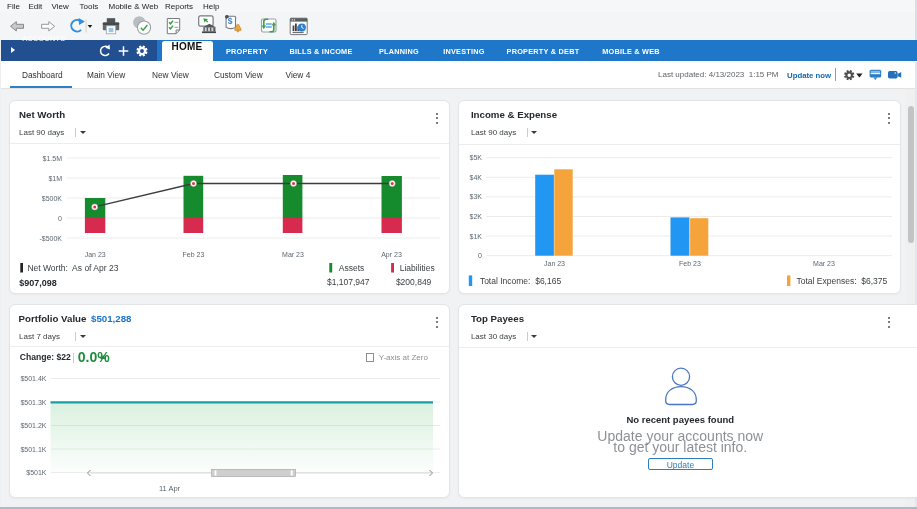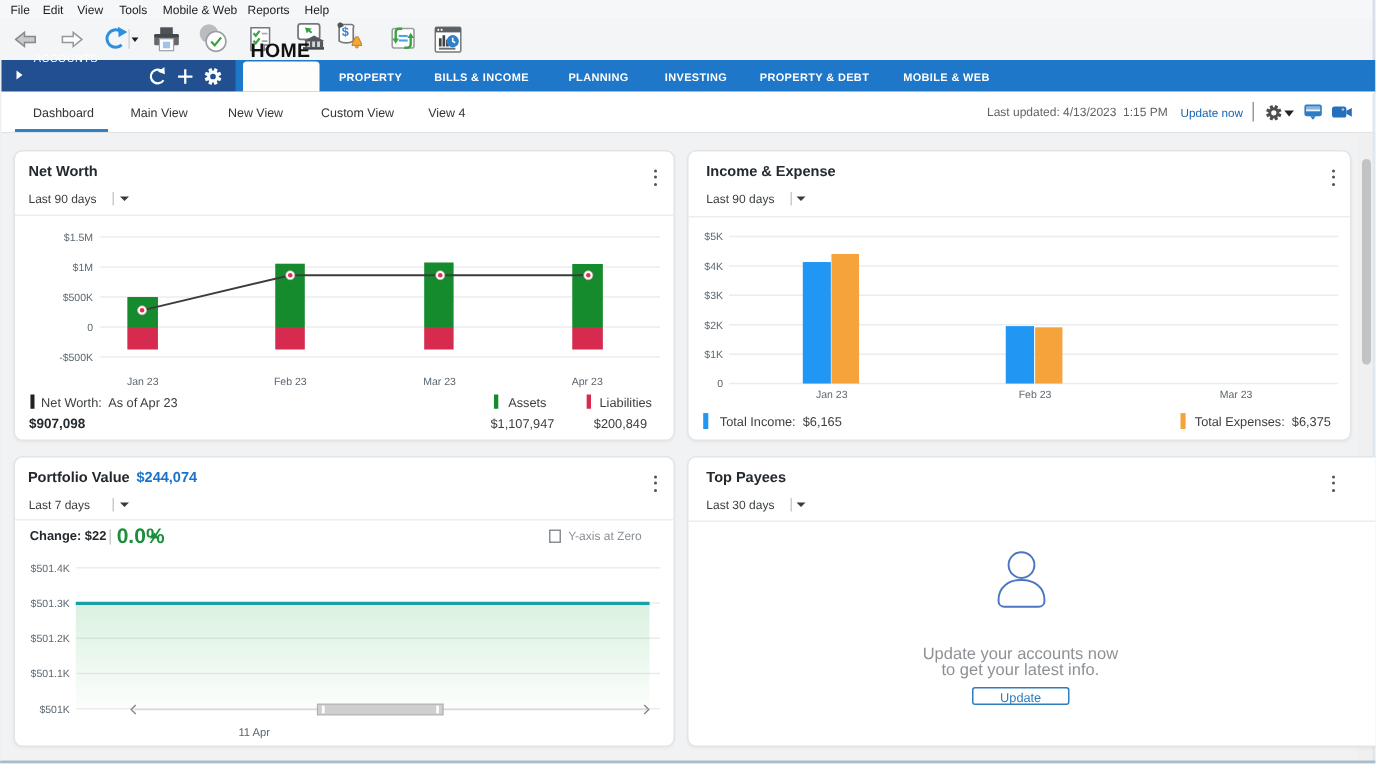--- a/index.html
+++ b/index.html
@@ -98,37 +98,37 @@
 <div class="abs" style="left:0;top:39.5px;width:156.5px;height:22px;background:#214f90"></div>
 <div class="abs" style="left:11px;top:47.2px;width:0;height:0;border-top:3.4px solid transparent;border-bottom:3.4px solid transparent;border-left:4.6px solid #fff"></div>
 <div class="abs" style="left:22.5px;top:27px;height:22px;line-height:23px;font-size:7.2px;font-weight:normal;color:#fff;letter-spacing:.3px">ACCOUNTS</div>
 <svg class="abs" style="left:96px;top:42.5px" width="58" height="16" viewBox="0 0 58 16">
 <path d="M12.2,4.5 A4.6,4.6 0 1 0 13,10.5" fill="none" stroke="#fff" stroke-width="1.5"></path>
 <path d="M13.6,1.6 L13.9,6.5 L9.3,4.8 Z" fill="#fff"></path>
 <path d="M27.5,3.2 V12.8 M22.7,8 H32.3" stroke="#fff" stroke-width="1.5"></path>
 <path transform="translate(46,8)" d="M3.89,0.31 L5.59,1.11 L4.74,3.17 L2.97,2.53 L2.53,2.97 L3.17,4.74 L1.11,5.59 L0.31,3.89 L-0.31,3.89 L-1.11,5.59 L-3.17,4.74 L-2.53,2.97 L-2.97,2.53 L-4.74,3.17 L-5.59,1.11 L-3.89,0.31 L-3.89,-0.31 L-5.59,-1.11 L-4.74,-3.17 L-2.97,-2.53 L-2.53,-2.97 L-3.17,-4.74 L-1.11,-5.59 L-0.31,-3.89 L0.31,-3.89 L1.11,-5.59 L3.17,-4.74 L2.53,-2.97 L2.97,-2.53 L4.74,-3.17 L5.59,-1.11 L3.89,-0.31 Z M1.90,0 A1.90,1.90 0 1 0 -1.90,0 A1.90,1.90 0 1 0 1.90,0 Z" fill="#fff" fill-rule="evenodd"></path>
 </svg>
 <div class="abs" style="left:161.5px;top:41.3px;width:51px;height:20.2px;background:#fdfdfb;border-radius:2.5px 2.5px 0 0"></div>
-<div class="navitem" style="left:161.5px;top:24px;height:20px;line-height:20px;width:51px;color:#111;font-size:13px">HOME</div>
+<div class="navitem" style="left:161.5px;top:37px;height:20px;line-height:20px;width:51px;color:#111;font-size:10px">HOME</div>
 <div class="navitem" style="left:216px;width:62px">PROPERTY</div>
 <div class="navitem" style="left:282px;width:78px">BILLS &amp; INCOME</div>
 <div class="navitem" style="left:364px;width:70px">PLANNING</div>
 <div class="navitem" style="left:436px;width:56px">INVESTING</div>
 <div class="navitem" style="left:500px;width:86px">PROPERTY &amp; DEBT</div>
 <div class="navitem" style="left:592px;width:78px">MOBILE &amp; WEB</div>
 
 <div class="abs" style="left:0;top:61px;width:917px;height:28px;background:#fff;border-bottom:1px solid #e2e2e2"></div>
 <div class="tabitem" style="left:22px">Dashboard</div>
 <div class="tabitem" style="left:87px">Main View</div>
 <div class="tabitem" style="left:152px">New View</div>
 <div class="tabitem" style="left:214px">Custom View</div>
 <div class="tabitem" style="left:285.5px">View 4</div>
 <div class="abs" style="left:10.4px;top:86px;width:62px;height:2.4px;background:#2f80c4"></div>
 <div class="abs" style="left:658px;top:70.3px;font-size:8px;color:#5f6368;line-height:9px">Last updated: 4/13/2023&nbsp; 1:15 PM</div>
-<div class="abs" style="left:787px;top:70.5px;font-size:7.8px;font-weight:normal;color:#1566b0;line-height:9px">Update now</div>
+<div class="abs" style="left:787px;top:70.5px;font-size:7.8px;font-weight:bold;color:#1566b0;line-height:9px">Update now</div>
 <div class="abs" style="left:835px;top:67.5px;width:1px;height:13px;background:#9a9a9a"></div>
 <svg class="abs" style="left:840px;top:64px" width="70" height="22" viewBox="0 0 70 22">
 <path transform="translate(9.2,11.2) scale(.92)" d="M3.89,0.31 L5.59,1.11 L4.74,3.17 L2.97,2.53 L2.53,2.97 L3.17,4.74 L1.11,5.59 L0.31,3.89 L-0.31,3.89 L-1.11,5.59 L-3.17,4.74 L-2.53,2.97 L-2.97,2.53 L-4.74,3.17 L-5.59,1.11 L-3.89,0.31 L-3.89,-0.31 L-5.59,-1.11 L-4.74,-3.17 L-2.97,-2.53 L-2.53,-2.97 L-3.17,-4.74 L-1.11,-5.59 L-0.31,-3.89 L0.31,-3.89 L1.11,-5.59 L3.17,-4.74 L2.53,-2.97 L2.97,-2.53 L4.74,-3.17 L5.59,-1.11 L3.89,-0.31 Z M1.90,0 A1.90,1.90 0 1 0 -1.90,0 A1.90,1.90 0 1 0 1.90,0 Z" fill="#4e4e4e" fill-rule="evenodd"></path>
 <path d="M16.2,9.6 h6.4 l-3.2,4 Z" fill="#222"></path>
 <rect x="29.6" y="5.7" width="11.6" height="7.8" rx="1.5" fill="#2e7cc3"></rect>
 <rect x="30.7" y="6.8" width="9.4" height="2.6" fill="#85b7e2"></rect>
 <rect x="30.7" y="9" width="9.4" height="1.2" fill="#eaf2fa"></rect>
 <path d="M33.4,13.5 h3.8 l-1.9,2.4 Z" fill="#2e7cc3"></path>
 <rect x="48" y="7" width="9.6" height="7.4" rx="1.7" fill="#2470ba"></rect>
 <path d="M57.6,9.9 l3.6,-1.9 v5.8 l-3.6,-1.9 Z" fill="#2470ba"></path>
@@ -250,21 +250,21 @@
 </g>
 <rect x="9.8" y="130.4" width="3.4" height="10.6" fill="#2196f3"></rect>
 <text x="20.9" y="139" font-family="Liberation Sans" font-size="8.5" fill="#3c4043">Total Income:&nbsp; $6,165</text>
 <rect x="328" y="130.4" width="3.4" height="10.6" fill="#f5a43c"></rect>
 <text x="337.5" y="139" font-family="Liberation Sans" font-size="8.5" fill="#3c4043">Total Expenses:&nbsp; $6,375</text>
 </svg>
 </div>
 
 <div class="card" style="left:8.5px;top:304px;width:441px;height:194px">
 <div class="ctitle" style="left:9.1px;top:7.6px">Portfolio Value</div>
-<div class="ctitle" style="left:81.5px;top:7.6px;color:#1a73c8">$244,074</div>
+<div class="ctitle" style="left:81.5px;top:7.6px;color:#1a73c8">$501,288</div>
 <div class="dots" style="left:426px;top:11.5px">
       <i></i>
       <i></i>
       <i></i>
     </div>
 <div class="csub" style="left:9.6px;top:26.5px">Last 7 days</div>
 <div class="ddsep" style="left:65.8px;top:27px"></div>
 <div class="ddarr" style="left:70.2px;top:29.5px"></div>
 <div class="divider" style="top:41px"></div>
 <div class="abs" style="left:10.3px;top:47px;font-size:8.6px;font-weight:bold;color:#24292e;line-height:11px">Change: $22</div>
@@ -314,15 +314,16 @@
       <i></i>
     </div>
 <div class="csub" style="left:12.4px;top:26.5px">Last 30 days</div>
 <div class="ddsep" style="left:68.6px;top:27px"></div>
 <div class="ddarr" style="left:72.5px;top:29.5px"></div>
 <div class="divider" style="top:42px"></div>
 <svg class="abs" style="left:196px;top:58px" width="52" height="48" viewBox="0 0 52 48">
 <circle cx="26" cy="13.7" r="8.6" fill="none" stroke="#4a77c0" stroke-width="1.3"></circle>
 <path d="M10.7,37.8 v-1 c0,-8.2 6.6,-13.2 15.3,-13.2 c8.7,0 15.3,5 15.3,13.2 v1 c0,2.1 -1.7,3.7 -3.9,3.7 h-22.8 c-2.2,0 -3.9,-1.6 -3.9,-3.7 z" fill="none" stroke="#4a77c0" stroke-width="1.3"></path>
 </svg>
-<div class="abs" style="left:0;top:126px;width:443.5px;text-align:center;font-size:11px;color:#8d9196;line-height:10.5px">Update your accounts now<br>to get your latest info.</div>
+<div class="abs" style="left:0;top:108.6px;width:443.5px;text-align:center;font-size:9.5px;font-weight:bold;color:#24292e;line-height:11px">No recent payees found</div>
+<div class="abs" style="left:0;top:126px;width:443.5px;text-align:center;font-size:14px;color:#8d9196;line-height:10.5px">Update your accounts now<br>to get your latest info.</div>
 <div class="abs" style="left:189.2px;top:152.7px;width:65.5px;height:12.5px;border:1px solid #2e7dbe;border-radius:2px;background:#fff;text-align:center;font-size:8.5px;color:#2e7dbe;line-height:12px">Update</div>
 </div>
 
 </body></html>

